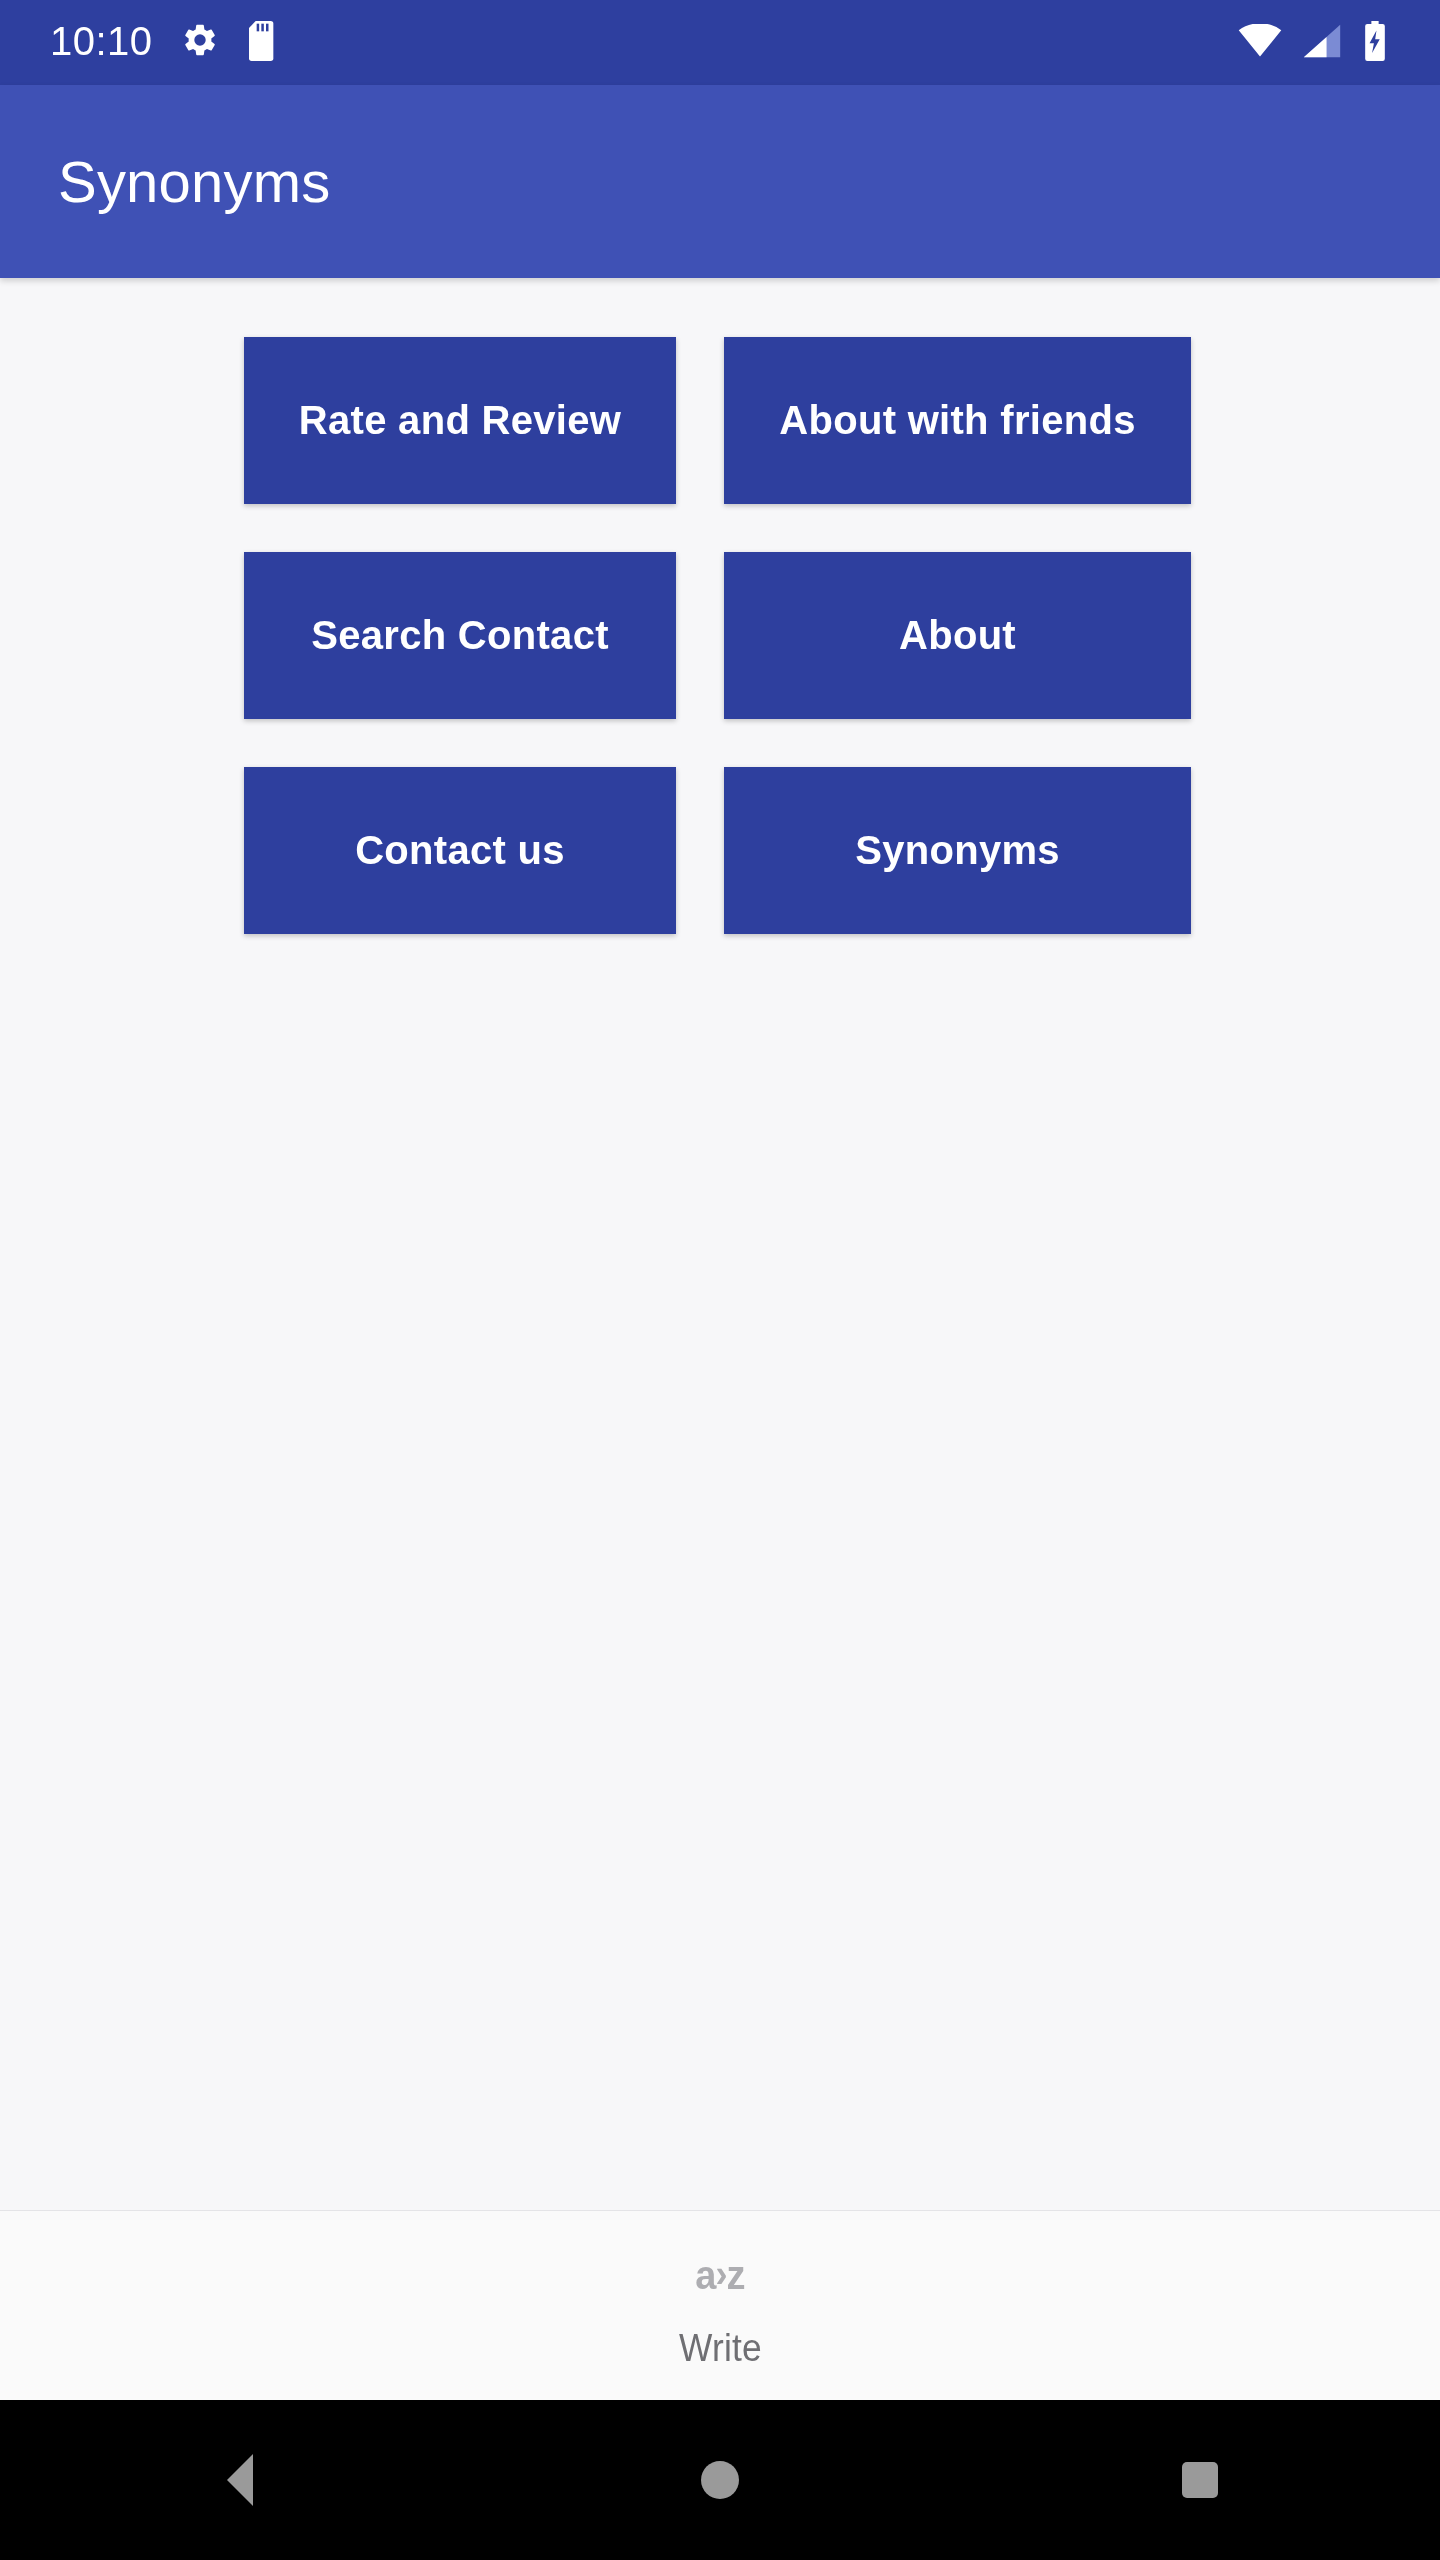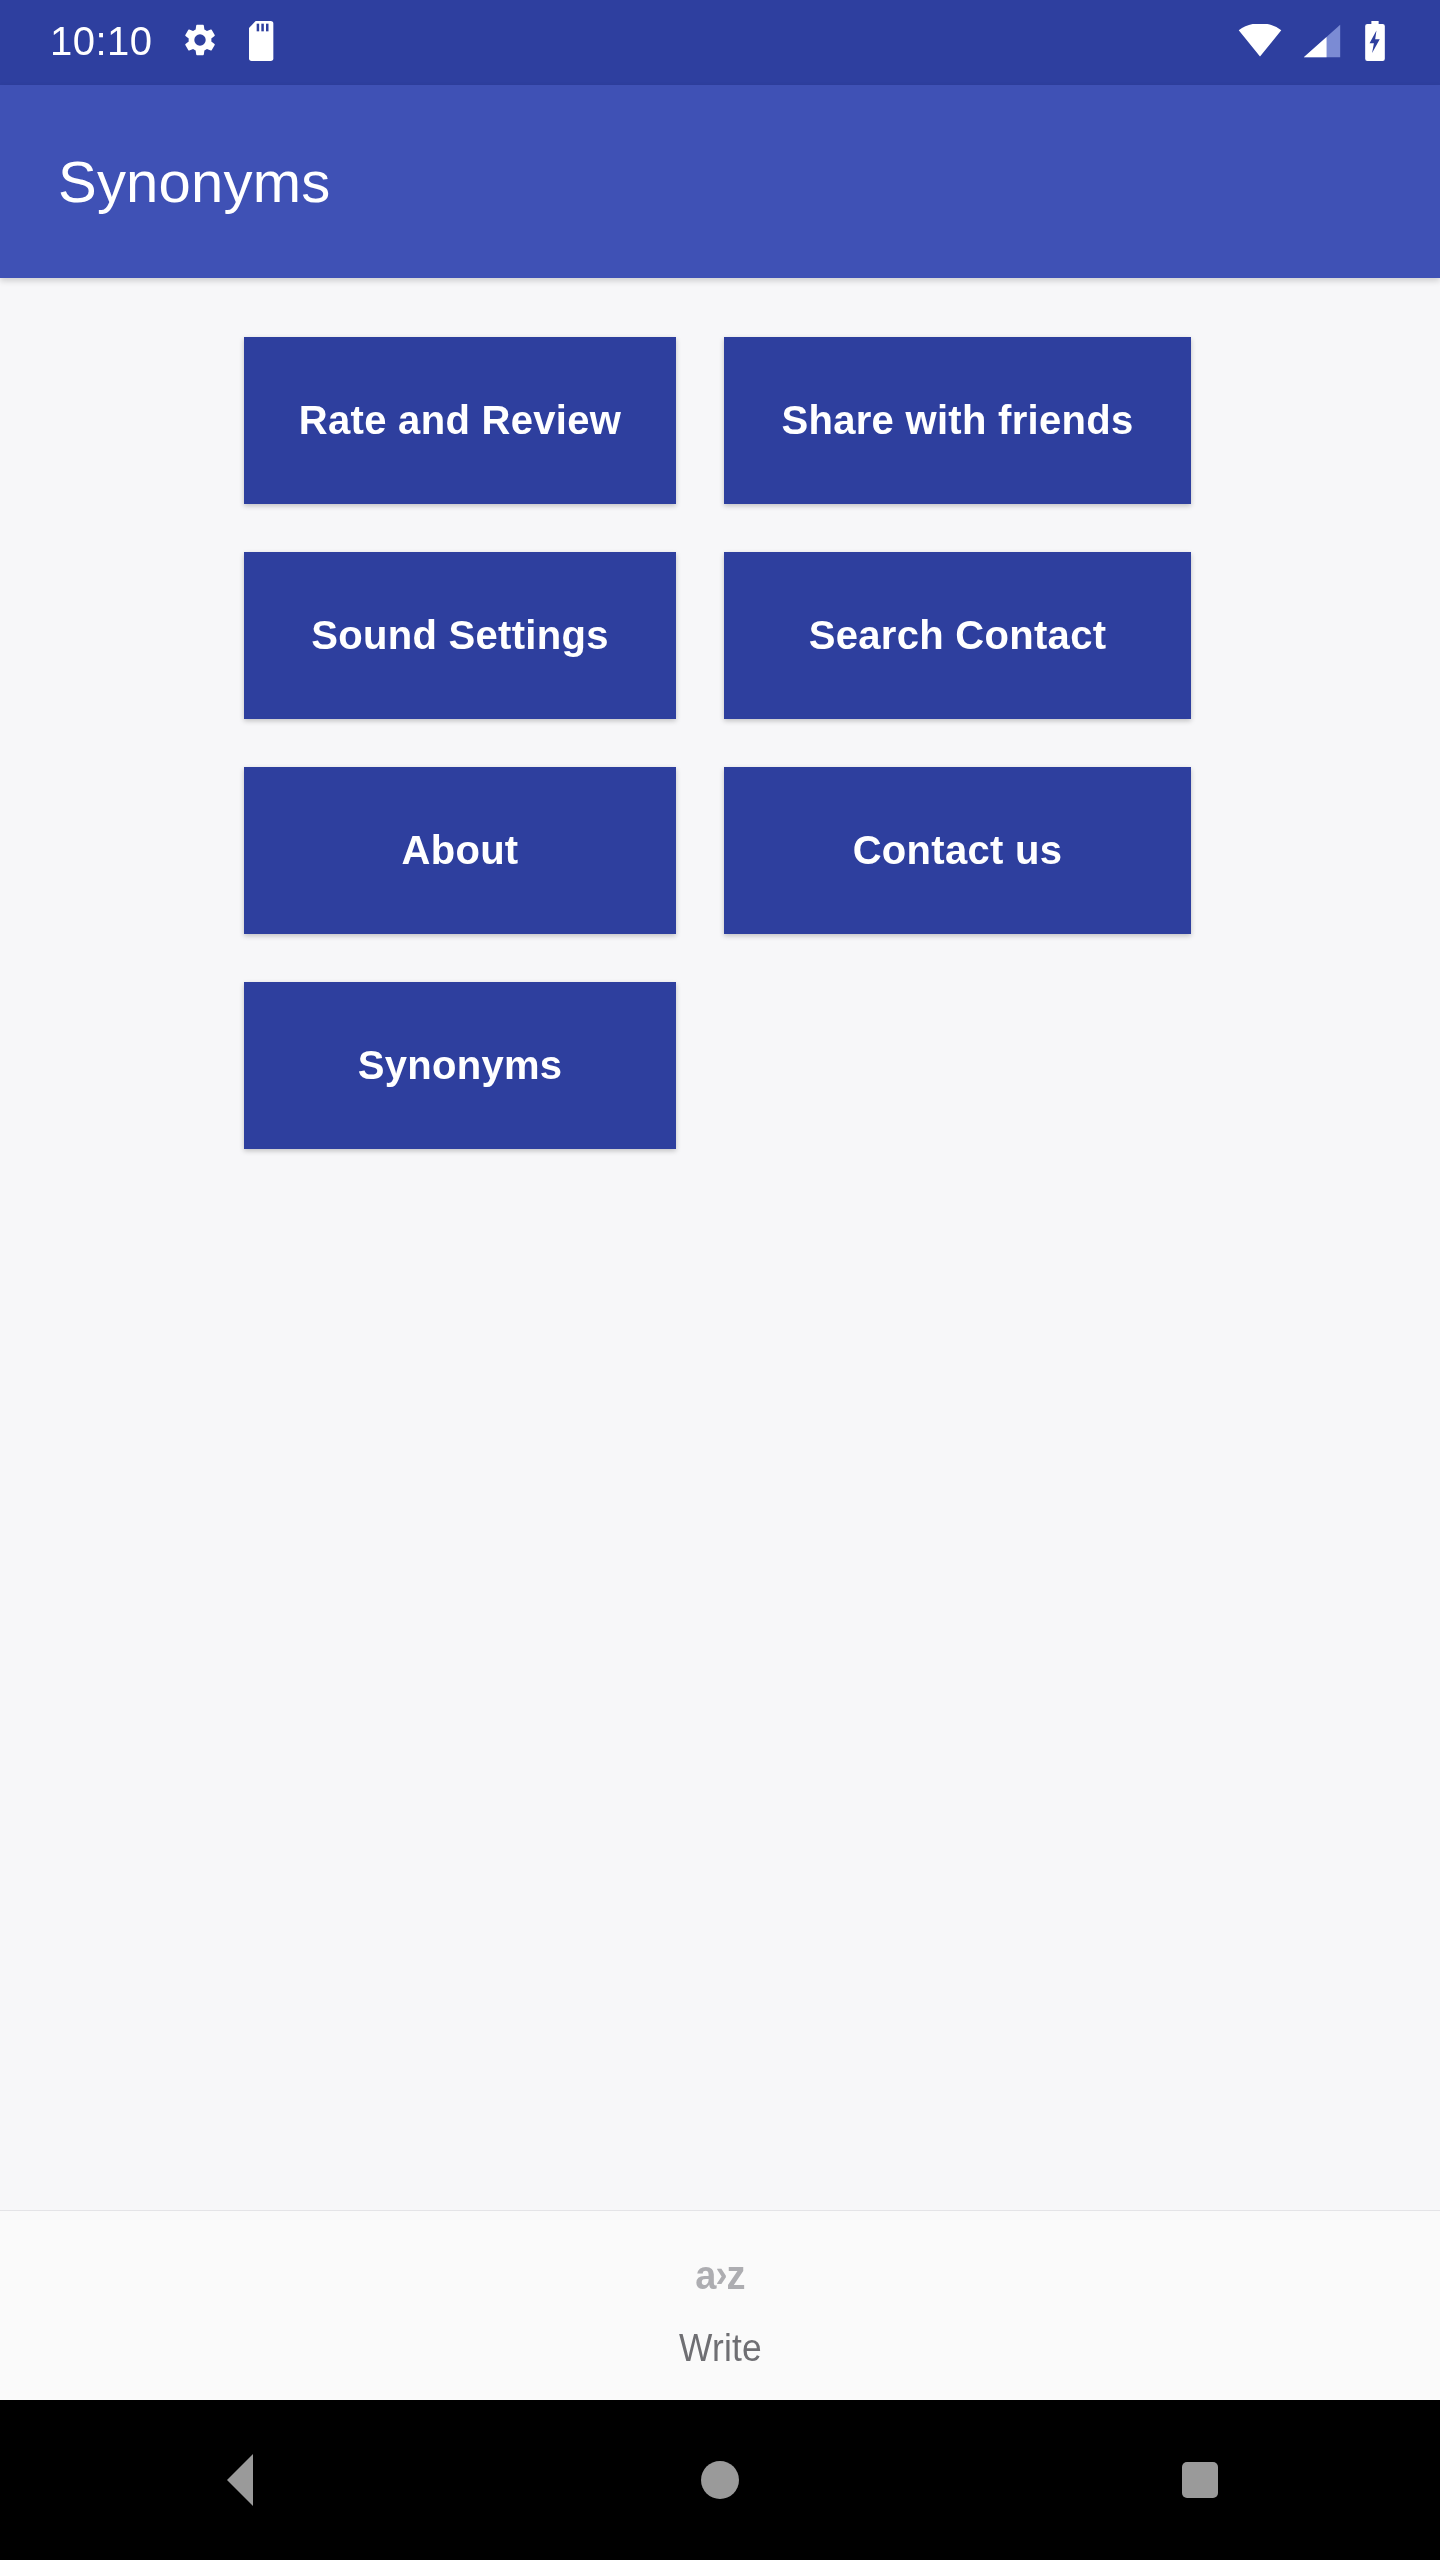--- a/index.html
+++ b/index.html
@@ -204,22 +204,21 @@
     </div>
   </div>
 
   <div class="app-bar">
     <span class="app-title">Synonyms</span>
   </div>
 
   <div class="content">
     <div class="btn-grid">
       <button class="menu-btn">Rate and Review</button>
-      <button class="menu-btn">Share with friends</button>
-      <button class="menu-btn">Sound Settings</button>
+      <button class="menu-btn">About with friends</button>
       <button class="menu-btn">Search Contact</button>
       <button class="menu-btn">About</button>
       <button class="menu-btn">Contact us</button>
       <button class="menu-btn">Synonyms</button>
     </div>
   </div>
 
   <div class="bottom-nav">
 
 

